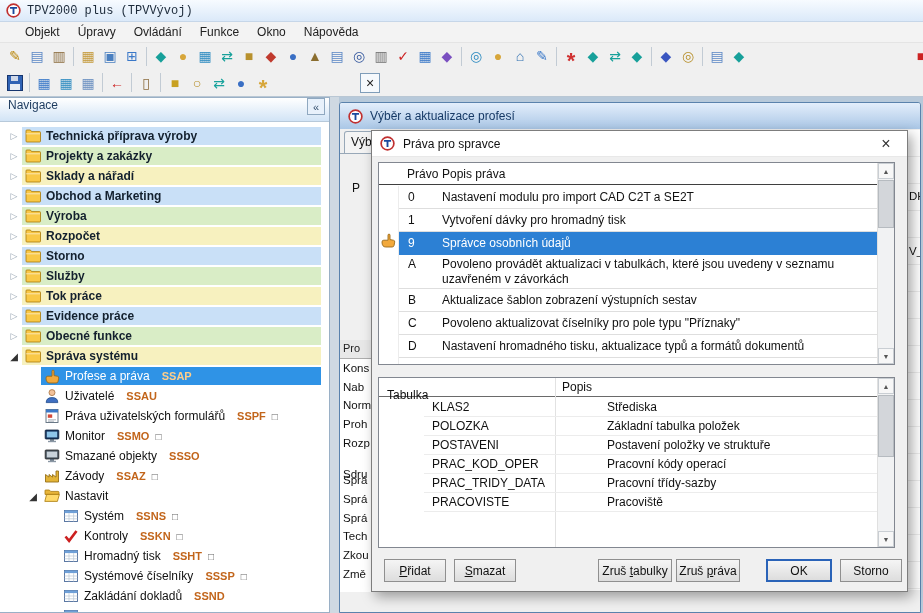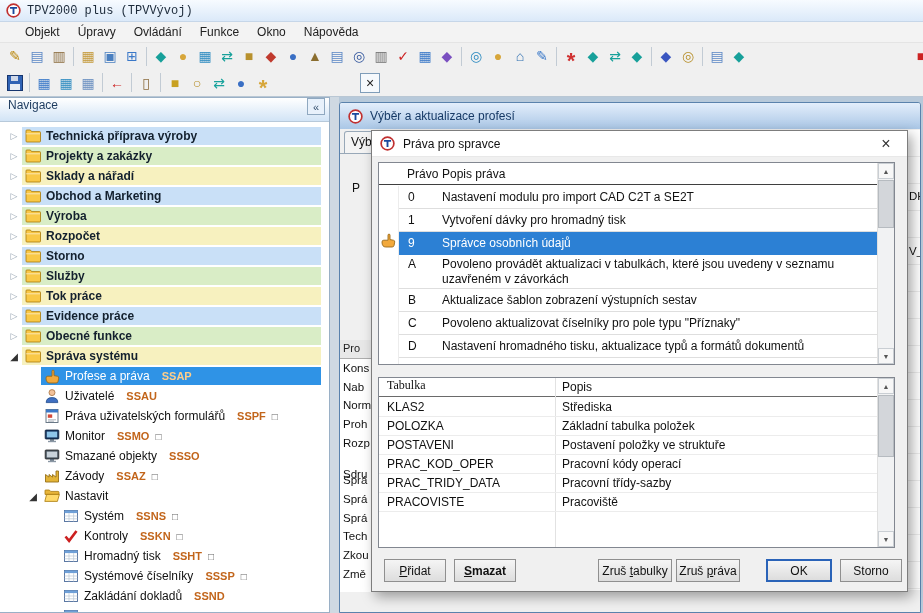--- a/index.html
+++ b/index.html
@@ -96,24 +96,24 @@
   .handptr { position:absolute; left:1px; top:46px; width:16px; height:16px; }
   .rrows { position:absolute; left:20px; top:23px; right:17px; bottom:0; }
   .rrow { position:relative; display:flex; align-items:center; border-bottom:1px solid #dedede; min-height:23px; }
   .rrow.tall { min-height:34px; align-items:flex-start; padding-top:2px; }
   .rc { width:43px; padding-left:9px; flex:none; }
   .rd { flex:1; padding-right:4px; line-height:15px; }
   .rrow.sel { background:#2c80d4; color:#fff; border-bottom-color:#2c80d4; }
 
   .twrap { position:absolute; left:6px; top:246px; width:517px; height:171px; background:#fff; border:1px solid #828790; }
   .thead { position:absolute; left:0; top:0; right:17px; height:19px; border-bottom:1px solid #6a6a6a; }
-  .thead .h1 { position:absolute; left:8px; top:0;font-family:Liberation Serif, serif; }
+  .thead .h1 { position:absolute; left:8px; top:10px; }
   .thead .h2 { position:absolute; left:183px; top:2px; }
   .vline { position:absolute; left:176px; top:0; bottom:0; width:1px; background:#e2e2e2; }
-  .trows2 { position:absolute; left:0; top:20px; right:17px; bottom:0; }
+  .trows2 { position:absolute; left:0; top:20px; right:17px; bottom:0;padding-left:45px; }
   .trow2 { display:flex; height:19px; align-items:center; border-bottom:1px solid #ececec; }
   .tc1 { width:176px; padding-left:8px; flex:none; }
   .tc2 { flex:1; padding-left:7px; }
 
   .vscroll { position:absolute; right:0; top:0; bottom:0; width:17px; background:#f1f2f3; border-left:1px solid #e0e0e0; }
   .sbtn { position:absolute; left:0; width:16px; height:16px; background:#f7f7f7; border:1px solid #c9ced3;
     color:#555; display:flex; align-items:center; justify-content:center; }
   .sbtn.up { top:0; } .sbtn.down { bottom:0; }
   .sbtn.up::after { content:"▲"; font-size:7px; }
   .sbtn.down::after { content:"▼"; font-size:7px; }
@@ -685,21 +685,21 @@
           </div>
         <div class="vscroll">
           <span class="sbtn up"></span>
           <span class="thumb t2"></span>
           <span class="sbtn down"></span>
         </div>
       </div>
 
       <div class="dbuttons">
           <button class="dbtn" style="left: 12px; width: 62px;"><u>P</u>řidat</button>
-          <button class="dbtn" style="left: 82px; width: 62px; font-weight: bold;"><u>S</u>mazat</button>
+          <button class="dbtn" style="left: 82px; width: 62px;"><u>S</u>mazat</button>
           <button class="dbtn" style="left: 226px; width: 74px;">Zruš <u>t</u>abulky</button>
           <button class="dbtn" style="left: 304px; width: 64px;">Zruš <u>p</u>ráva</button>
           <button class="dbtn def" style="left: 394px; width: 66px;">OK</button>
           <button class="dbtn" style="left: 468px; width: 62px;">Storno</button>
         </div>
     </div>
 
   </div>
 </div>
 

